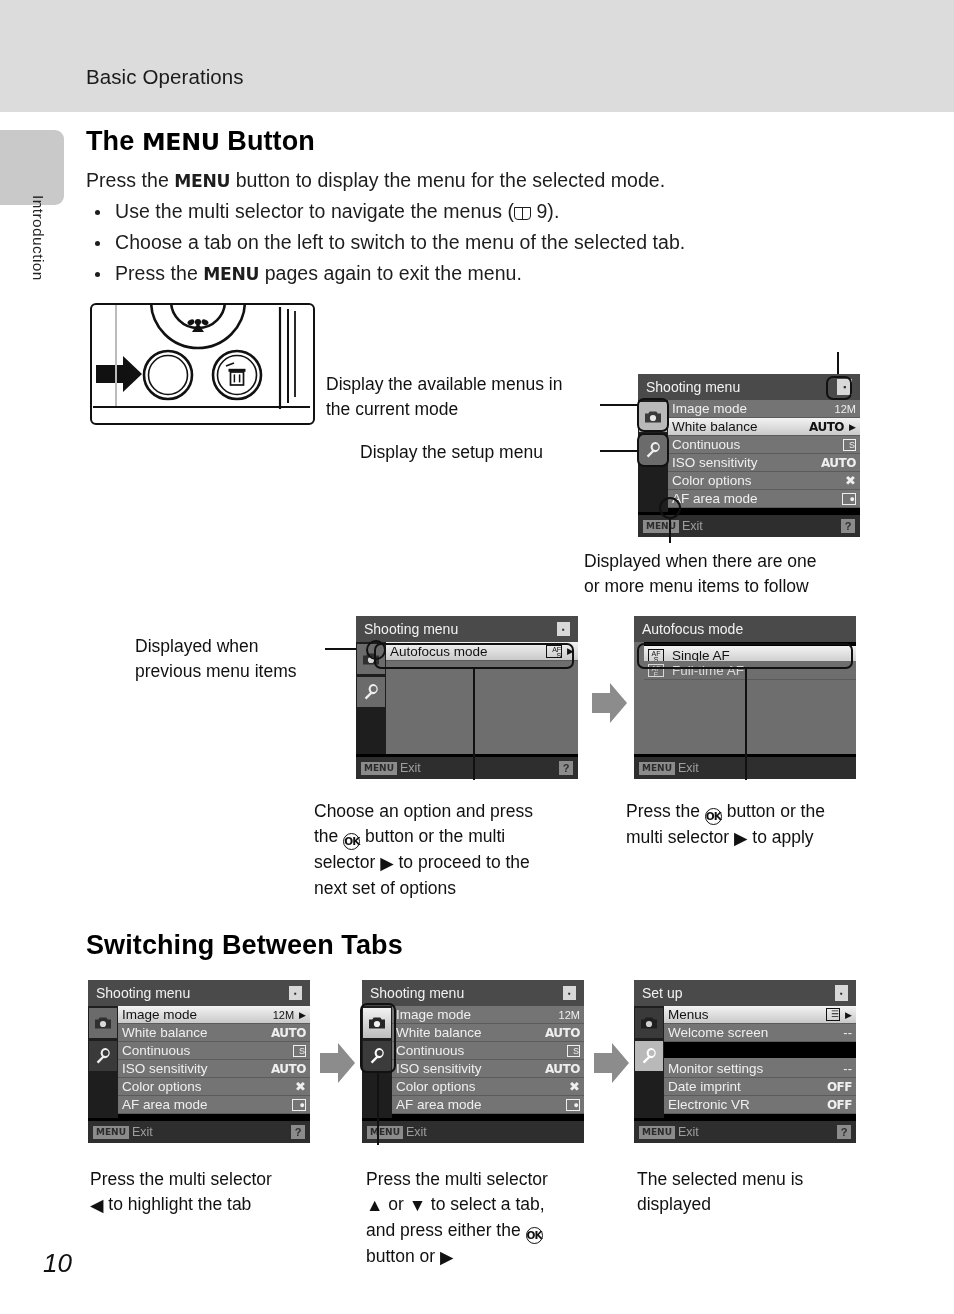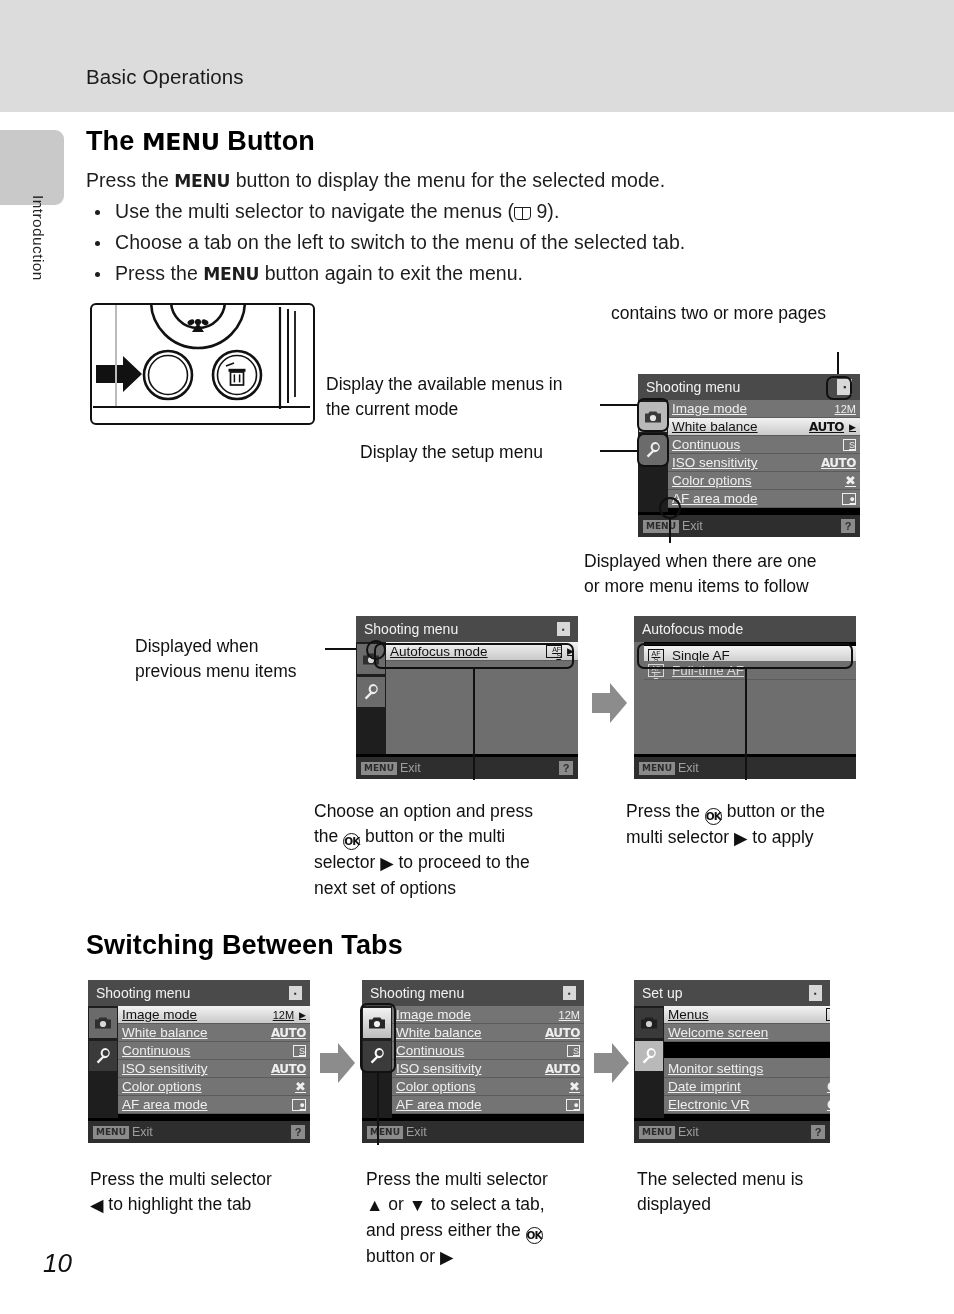--- a/index.html
+++ b/index.html
@@ -97,21 +97,20 @@
     position: absolute; display: flex; align-items: center; justify-content: center;
   }
   .tabcell.sel { background: #b9b9b9; }
   .tabcell.unsel { background: #6b6b6b; }
   .tabcell.dark { background: #3a3a3a; }
   .rows { position: absolute; }
   .row {
     position: absolute; display: flex; align-items: center;
     background: #747474; color: #efefef;
     border-bottom: 1px solid #5b5b5b;
-    text-decoration: underline;
   }
   .row .lbl { flex: 1; }
   .row .val { text-align: right; }
   .row.hl { background: linear-gradient(180deg,#f3f3f3,#c9c9c9); color: #111; }
   .row.dim { background: #6e6e6e; color: #d8d8d8; }
   .scr-footer {
     position: absolute; left: 0; bottom: 0; width: 100%;
     background: #2e2e2e; color: #9e9e9e;
     display: flex; align-items: center;
   }
@@ -178,21 +177,21 @@
 <div class="bullet-dot" style="left:95px; top:210px;"></div>
 <div class="body-line" style="left:115px; top:200px;">
   <span>Use the multi selector to navigate the menus (</span><span class="bookicon"></span><span> 9).</span>
 </div>
 
 <div class="bullet-dot" style="left:95px; top:241px;"></div>
 <div class="body-line" style="left:115px; top:231px;">Choose a tab on the left to switch to the menu of the selected tab.</div>
 
 <div class="bullet-dot" style="left:95px; top:272px;"></div>
 <div class="body-line" style="left:115px; top:262px;">
-  <span>Press the </span><span class="menuword">MENU</span><span> button again to exit the menu.</span>
+  <span>Press the </span><span class="menuword">MENU</span><span> pages again to exit the menu.</span>
 </div>
 
 <div id="camera-ill">
   <div class="cam-outline"></div>
   <svg width="225" height="122" viewBox="0 0 225 122" style="position:absolute;left:0;top:0;">
 
     <circle cx="108" cy="-2" r="47" fill="none" stroke="#111" stroke-width="2.6"></circle>
     <circle cx="108" cy="-2" r="27" fill="none" stroke="#111" stroke-width="2.6"></circle>
 
     <g transform="translate(108,22)">
@@ -224,21 +223,20 @@
     <line x1="198" y1="6" x2="198" y2="100" stroke="#111" stroke-width="2"></line>
     <line x1="205" y1="8" x2="205" y2="94" stroke="#111" stroke-width="1.8"></line>
 
     <line x1="26" y1="2" x2="26" y2="104" stroke="#bbb" stroke-width="2"></line>
 
     <line x1="3" y1="104" x2="220" y2="104" stroke="#111" stroke-width="2.2"></line>
   </svg>
 </div>
 
 <div class="callout" style="left:611px; top:301px; width:300px;">
-  <div>contains two or more pages</div>
 </div>
 <div class="leader" style="left:837px; top:352px; width:2px; height:22px;"></div>
 
 <div class="callout" style="left:326px; top:372px; width:270px;">
   <div>Display the available menus in</div>
   <div>the current mode</div>
 </div>
 <div class="leader" style="left:600px; top:404px; width:42px; height:2px;"></div>
 
 <div class="callout" style="left:360px; top:440px; width:220px;">Display the setup menu</div>
@@ -513,21 +511,21 @@
 </div>
 <div class="annot-ring" style="left:360px; top:1003px; width:36px; height:70px;"></div>
 <div class="leader" style="left:377px; top:1073px; width:2px; height:72px;"></div>
 
 <div class="blockarrow" style="left:594px; top:1042px;">
   <svg width="36" height="42" viewBox="0 0 36 42">
     <path d="M0 11 L18 11 L18 1 L35 21 L18 41 L18 31 L0 31 Z" fill="#8c8c8c"></path>
   </svg>
 </div>
 
-<div class="screen" style="left:634px; top:980px; width:196px; height:163px;">
+<div class="screen" style="left:634px; top:980px; width:222px; height:163px;">
   <div class="scr-title" style="height:26px; padding:0 8px; font-size:14px;">
     <span class="t">Set up</span>
     <span class="pagemark" style="position:relative; width:13px; height:16px; font-size:8px;">▪</span>
   </div>
   <div class="scr-tabs" style="top:26px; width:30px; height:112px;">
     <div class="tabcell dark" style="left:1px; top:2px; width:28px; height:30px;">
       <svg width="18" height="14" viewBox="0 0 18 14">
         <path d="M1 3.5h3.3l1.4-2h6.6l1.4 2H17v9H1z" fill="#1f1f1f"></path>
         <circle cx="9" cy="8" r="3.1" fill="#cfcfcf"></circle>
       </svg>

